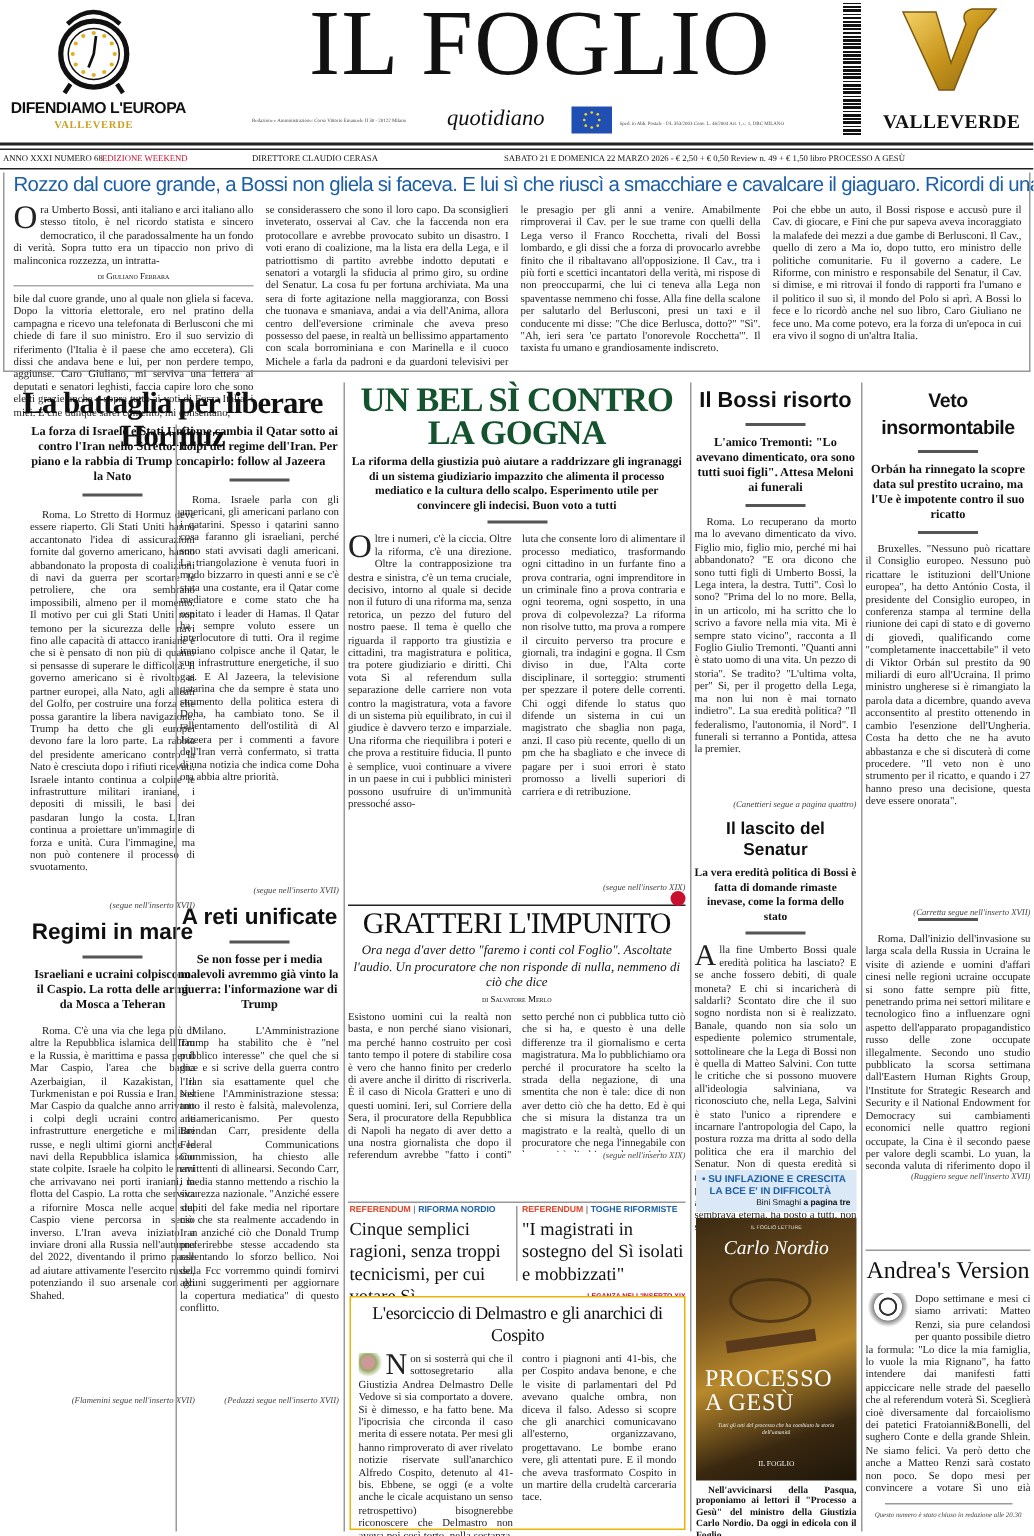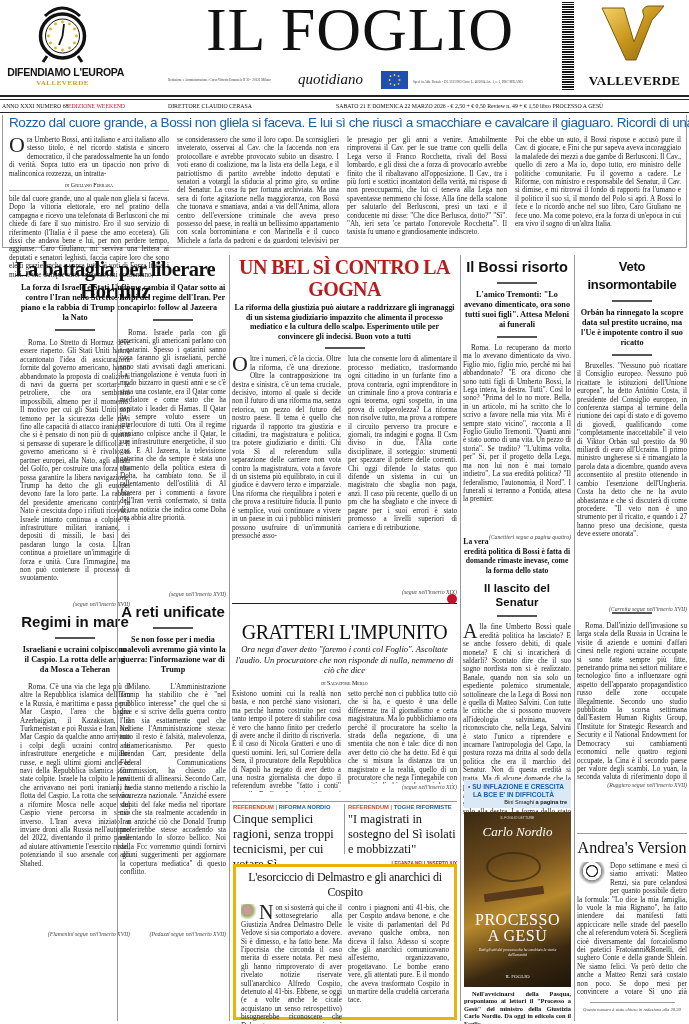--- a/index.html
+++ b/index.html
@@ -118,32 +118,32 @@
  <div class="seg">(segue nell'inserto XVII)</div>
  <div class="hed sans" style="clear:both;padding-top:6px;font-size:15px;line-height:18px">A reti unificate</div>
  <div class="dash"></div>
  <div class="hed" style="font-size:8.2px;line-height:10px">Se non fosse per i media malevoli avremmo già vinto la guerra: l'informazione war di Trump</div>
  <div class="txt" style="margin-top:8px;height:248px;overflow:hidden;text-indent:8px">Milano. L'Amministrazione Trump ha stabilito che è "nel pubblico interesse" che quel che si dice e si scrive della guerra contro l'Iran sia esattamente quel che sostiene l'Amministrazione stessa: tutto il resto è falsità, malevolenza, antiamericanismo. Per questo Brendan Carr, presidente della Federal Communications Commission, ha chiesto alle emittenti di allinearsi. Secondo Carr, i media stanno mettendo a rischio la sicurezza nazionale. "Anziché essere stupiti del fake media nel riportare ciò che sta realmente accadendo in Iran anziché ciò che Donald Trump preferirebbe stesse accadendo sta rallentando lo sforzo bellico. Noi della Fcc vorremmo quindi fornirvi alcuni suggerimenti per aggiornare la copertura mediatica" di questo conflitto.</div>
  <div class="seg">(Pedazzi segue nell'inserto XVII)</div>
 </div>
 <div class="abs vr" style="left:229px;top:255px;height:766px"></div>
 
 <div class="abs" style="left:232px;top:256px;width:225px">
- <div class="hed" style="font-size:20px;line-height:22px;color:#b91c1c;letter-spacing:-0.6px">UN BEL SÌ CONTRO LA GOGNA</div>
+ <div class="hed" style="font-size:23px;line-height:22px;color:#14532d;letter-spacing:-0.6px">UN BEL SÌ CONTRO LA GOGNA</div>
  <div class="hed" style="font-size:7.8px;line-height:9.6px;margin-top:3px">La riforma della giustizia può aiutare a raddrizzare gli ingranaggi di un sistema giudiziario impazzito che alimenta il processo mediatico e la cultura dello scalpo. Esperimento utile per convincere gli indecisi. Buon voto a tutti</div>
  <div class="dash"></div>
  <div style="display:flex;gap:7px;margin-top:6px">
   <div class="txt" style="width:109px;height:242px;overflow:hidden"><span style="float:left;font-size:22px;line-height:18px;margin-right:2px">O</span><span>ltre i numeri, c'è la ciccia. Oltre la riforma, c'è una direzione. Oltre la contrapposizione tra destra e sinistra, c'è un tema cruciale, decisivo, intorno al quale si decide non il futuro di una riforma ma, senza retorica, un pezzo del futuro del nostro paese. Il tema è quello che riguarda il rapporto tra giustizia e cittadini, tra magistratura e politica, tra potere giudiziario e diritti. Chi vota Sì al referendum sulla separazione delle carriere non vota contro la magistratura, vota a favore di un sistema più equilibrato, in cui il giudice è davvero terzo e imparziale. Una riforma che riequilibra i poteri e che prova a restituire fiducia. Il punto è semplice, vuoi continuare a vivere in un paese in cui i pubblici ministeri possono usufruire di un'immunità pressoché asso-</span></div>
   <div style="width:109px">
    <div class="txt" style="height:234px;overflow:hidden">luta che consente loro di alimentare il processo mediatico, trasformando ogni cittadino in un furfante fino a prova contraria, ogni imprenditore in un criminale fino a prova contraria e ogni teorema, ogni sospetto, in una prova di colpevolezza? La riforma non risolve tutto, ma prova a rompere il circuito perverso tra procure e giornali, tra indagini e gogna. Il Csm diviso in due, l'Alta corte disciplinare, il sorteggio: strumenti per spezzare il potere delle correnti. Chi oggi difende lo status quo difende un sistema in cui un magistrato che sbaglia non paga, anzi. Il caso più recente, quello di un pm che ha sbagliato e che invece di pagare per i suoi errori è stato promosso a livelli superiori di carriera e di retribuzione.</div>
    <div class="seg">(segue nell'inserto XIX)</div>
   </div>
  </div>
  <div class="rule" style="margin-top:6px"></div>
- <div class="hed" style="font-size:20px;line-height:24px;margin-top:16px;letter-spacing:-0.5px;font-weight:normal">GRATTERI L'IMPUNITO</div>
+ <div class="hed" style="font-size:20px;line-height:24px;margin-top:0;letter-spacing:-0.5px;font-weight:normal">GRATTERI L'IMPUNITO</div>
  <div class="hed" style="font-size:8.6px;line-height:10.5px;font-weight:normal;font-style:italic">Ora nega d'aver detto "faremo i conti col Foglio". Ascoltate l'audio. Un procuratore che non risponde di nulla, nemmeno di ciò che dice</div>
  <div style="font-size:6px;text-align:center;margin:4px 0;font-variant:small-caps">di Salvatore Merlo</div>
  <div style="display:flex;gap:7px">
   <div class="txt" style="width:109px;height:102px;overflow:hidden">Esistono uomini cui la realtà non basta, e non perché siano visionari, ma perché hanno costruito per così tanto tempo il potere di stabilire cosa è vero che hanno finito per crederlo di avere anche il diritto di riscriverla. È il caso di Nicola Gratteri e uno di questi uomini. Ieri, sul Corriere della Sera, il procuratore della Repubblica di Napoli ha negato di aver detto a una nostra giornalista che dopo il referendum avrebbe "fatto i conti" con il Foglio. La giornalista si chiama Ginevra Leganza. Aveva registrato. L'audio adesso è sul nostro sito, e chiunque può ascoltarlo. Lo avevamo tenuto nel cas-</div>
   <div style="width:109px">
    <div class="txt" style="height:94px;overflow:hidden">setto perché non ci pubblica tutto ciò che si ha, e questo è una delle differenze tra il giornalismo e certa magistratura. Ma lo pubblichiamo ora perché il procuratore ha scelto la strada della negazione, di una smentita che non è tale: dice di non aver detto ciò che ha detto. Ed è qui che si misura la distanza tra un magistrato e la realtà, quello di un procuratore che nega l'innegabile con la serenità di chi non ha mai dovuto rispondere di nulla.</div>
    <div class="seg">(segue nell'inserto XIX)</div>
   </div>
  </div>
 </div>
@@ -155,56 +155,56 @@
  <div style="font-size:12.3px;line-height:15px;margin-top:2px">Cinque semplici ragioni, senza troppi tecnicismi, per cui votare Sì</div>
  <div class="sans" style="font-size:4.6px;font-weight:bold;color:#c8102e;text-align:right;margin-top:4px">ANTONUCCI NELL'INSERTO XIX</div>
 </div>
 <div class="abs vr" style="left:344px;top:804px;height:50px"></div>
 <div class="abs" style="left:348px;top:804px;width:109px">
  <div class="sans" style="font-size:5.8px;font-weight:bold"><span style="color:#e0452a">REFERENDUM</span> <span style="color:#888">|</span> <span style="color:#1c5fa8">TOGHE RIFORMISTE</span></div>
  <div style="font-size:12.3px;line-height:15px;margin-top:2px">"I magistrati in sostegno del Sì isolati e mobbizzati"</div>
  <div class="sans" style="font-size:4.6px;font-weight:bold;color:#c8102e;text-align:right;margin-top:4px">LEGANZA NELL'INSERTO XIX</div>
 </div>
 
-<div class="abs" style="left:233px;top:864px;width:224px;height:156px;border:3px solid #eab308;background:#fff">
+<div class="abs" style="left:233px;top:864px;width:224px;height:156px;border:1px solid #eab308;background:#fff">
  <div class="hed" style="font-size:12px;line-height:15px;font-weight:normal;padding-top:3px;letter-spacing:-0.3px">L'esorciccio di Delmastro e gli anarchici di Cospito</div>
  <div style="display:flex;gap:6px;padding:4px 5px 0 5px">
   <div class="txt" style="width:104px;height:132px;overflow:hidden">
    <span style="float:left;width:16px;height:16px;margin-right:2px;background:radial-gradient(circle at 40% 40%,#c99 0 30%,#9a6 40%,#fff 70%)"></span>
    <span style="float:left;font-size:20px;line-height:16px;margin-right:2px">N</span><span>on si sosterrà qui che il sottosegretario alla Giustizia Andrea Delmastro Delle Vedove si sia comportato a dovere. Si è dimesso, e ha fatto bene. Ma l'ipocrisia che circonda il caso merita di essere notata. Per mesi gli hanno rimproverato di aver rivelato notizie riservate sull'anarchico Alfredo Cospito, detenuto al 41-bis. Ebbene, se oggi (e a volte anche le cicale acquistano un senso retrospettivo) bisognerebbe riconoscere che Delmastro non aveva poi così torto, nella sostanza, quando s'era incaponito a spulciare i verbali dell'anarchico al 41-bis Cospito. Siccome è un pasticcione lo condannarono; ma quando affermava,</span></div>
   <div class="txt" style="width:104px;height:132px;overflow:hidden">contro i piagnoni anti 41-bis, che per Cospito andava benone, e che le visite di parlamentari del Pd avevano qualche ombra, non diceva il falso. Adesso si scopre che gli anarchici comunicavano all'esterno, organizzavano, progettavano. Le bombe erano vere, gli attentati pure. E il mondo che aveva trasformato Cospito in un martire della crudeltà carceraria tace.</div>
  </div>
 </div>
 <div class="abs vr" style="left:460px;top:255px;height:766px"></div>
 
 <div class="abs" style="left:463px;top:258px;width:108px">
  <div class="hed sans" style="font-size:14.5px;line-height:18px">Il Bossi risorto</div>
  <div class="dash"></div>
  <div class="hed" style="font-size:8.2px;line-height:10px">L'amico Tremonti: "Lo avevano dimenticato, ora sono tutti suoi figli". Attesa Meloni ai funerali</div>
  <div class="dash"></div>
  <div class="txt" style="margin-top:6px;height:190px;overflow:hidden;text-indent:8px">Roma. Lo recuperano da morto ma lo avevano dimenticato da vivo. Figlio mio, figlio mio, perché mi hai abbandonato? "E ora dicono che sono tutti figli di Umberto Bossi, la Lega intera, la destra. Tutti". Così lo sono? "Prima del lo no more. Bella, in un articolo, mi ha scritto che lo scrivo a favore nella mia vita. Mi è sempre stato vicino", racconta a Il Foglio Giulio Tremonti. "Quanti anni è stato uomo di una vita. Un pezzo di storia". Se tradito? "L'ultima volta, per" Si, per il progetto della Lega, ma non lui non è mai tornato indietro". La sua eredità politica? "Il federalismo, l'autonomia, il Nord". I funerali si terranno a Pontida, attesa la premier.</div>
  <div class="seg">(Canettieri segue a pagina quattro)</div>
+ <div class="hed sans" style="clear:both;padding-top:6px;font-size:11.5px;line-height:14px">Il lascito del Senatur</div>
  <div class="hed" style="font-size:7.6px;line-height:9.6px;margin-top:3px">La vera eredità politica di Bossi è fatta di domande rimaste inevase, come la forma dello stato</div>
- <div class="hed sans" style="clear:both;padding-top:6px;font-size:11.5px;line-height:14px">Il lascito del Senatur</div>
  <div class="dash"></div>
  <div class="txt" style="margin-top:6px;height:196px;overflow:hidden"><span style="float:left;font-size:20px;line-height:16px;margin-right:2px">A</span><span>lla fine Umberto Bossi quale eredità politica ha lasciato? E se anche fossero debiti, di quale moneta? E chi si incaricherà di saldarli? Scontato dire che il suo sogno nordista non si è realizzato. Banale, quando non sia solo un espediente polemico strumentale, sottolineare che la Lega di Bossi non è quella di Matteo Salvini. Con tutte le critiche che si possono muovere all'ideologia salviniana, va riconosciuto che, nella Lega, Salvini è stato l'unico a riprendere e incarnare l'antropologia del Capo, la postura rozza ma dritta al sodo della politica che era il marchio del Senatur. Non di questa eredità si tratta. Ma di alcune domande che la parabola di Bossi, iniziata quando ancora la Prima Repubblica sembrava eterna, ha posto a tutti, non solo alla destra. La forma dello stato resta mai posto.</span></div>
  <div class="seg">(Crippa segue a pagina quattro)</div>
 </div>
 
 <div class="abs" style="left:464px;top:780px;width:107px;height:28px;background:#dbe8f6;padding:3px 4px">
  <div class="sans" style="font-size:6.6px;line-height:7.6px;font-weight:bold;color:#1c5fa8"><span>• </span><span>SU INFLAZIONE E CRESCITA</span><br><span style="padding-left:5px">LA BCE E' IN DIFFICOLTÀ</span></div>
  <div class="sans" style="font-size:5.6px;text-align:right;margin-top:1px"><span>Bini Smaghi</span> <b>a pagina tre</b></div>
 </div>
 
 <div class="abs" style="left:464px;top:812px;width:107px;height:175px;background:linear-gradient(160deg,#3a2a12 0%,#6b4a1c 30%,#b8892c 55%,#3a2810 80%,#1e160a 100%)">
  <div class="abs sans" style="left:0;top:4px;width:107px;text-align:center;font-size:3.5px;color:#ddd">IL FOGLIO LETTURE</div>
  <div class="abs" style="left:0;top:12px;width:107px;text-align:center;font-size:13px;font-style:italic;color:#fff">Carlo Nordio</div>
  <div class="abs" style="left:22px;top:40px;width:55px;height:30px;border:2px solid #3a2810;border-radius:50%;opacity:0.7"></div>
  <div class="abs" style="left:20px;top:78px;width:60px;height:8px;background:#5a3a1a;transform:rotate(-8deg)"></div>
- <div class="abs" style="left:6px;top:100px;width:95px;text-align:center;font-size:16px;line-height:16px;color:#fff;letter-spacing:0.5px">PROCESSO A GESÙ</div>
+ <div class="abs" style="left:6px;top:100px;width:95px;text-align:left;font-size:16px;line-height:16px;color:#fff;letter-spacing:0.5px">PROCESSO A GESÙ</div>
  <div class="abs" style="left:12px;top:136px;width:83px;text-align:center;font-size:3.8px;line-height:4.6px;color:#eee;font-style:italic">Tutti gli atti del processo che ha cambiato la storia dell'umanità</div>
  <div class="abs" style="left:0;top:162px;width:107px;text-align:center;font-size:5px;color:#eee">IL FOGLIO</div>
 </div>
 <div class="abs" style="left:464px;top:990px;width:107px;font-size:6.4px;line-height:7.4px;font-weight:bold;text-align:justify;text-indent:8px">Nell'avvicinarsi della Pasqua, proponiamo ai lettori il "Processo a Gesù" del ministro della Giustizia Carlo Nordio. Da oggi in edicola con il Foglio.</div>
 <div class="abs vr" style="left:574px;top:255px;height:766px"></div>
 
 <div class="abs" style="left:577px;top:258px;width:110px">
  <div class="hed sans" style="font-size:13px;line-height:18px;letter-spacing:-0.3px">Veto insormontabile</div>
  <div class="dash"></div>
  <div class="hed" style="font-size:8.2px;line-height:10px">Orbán ha rinnegato la scopre data sul prestito ucraino, ma l'Ue è impotente contro il suo ricatto</div>

